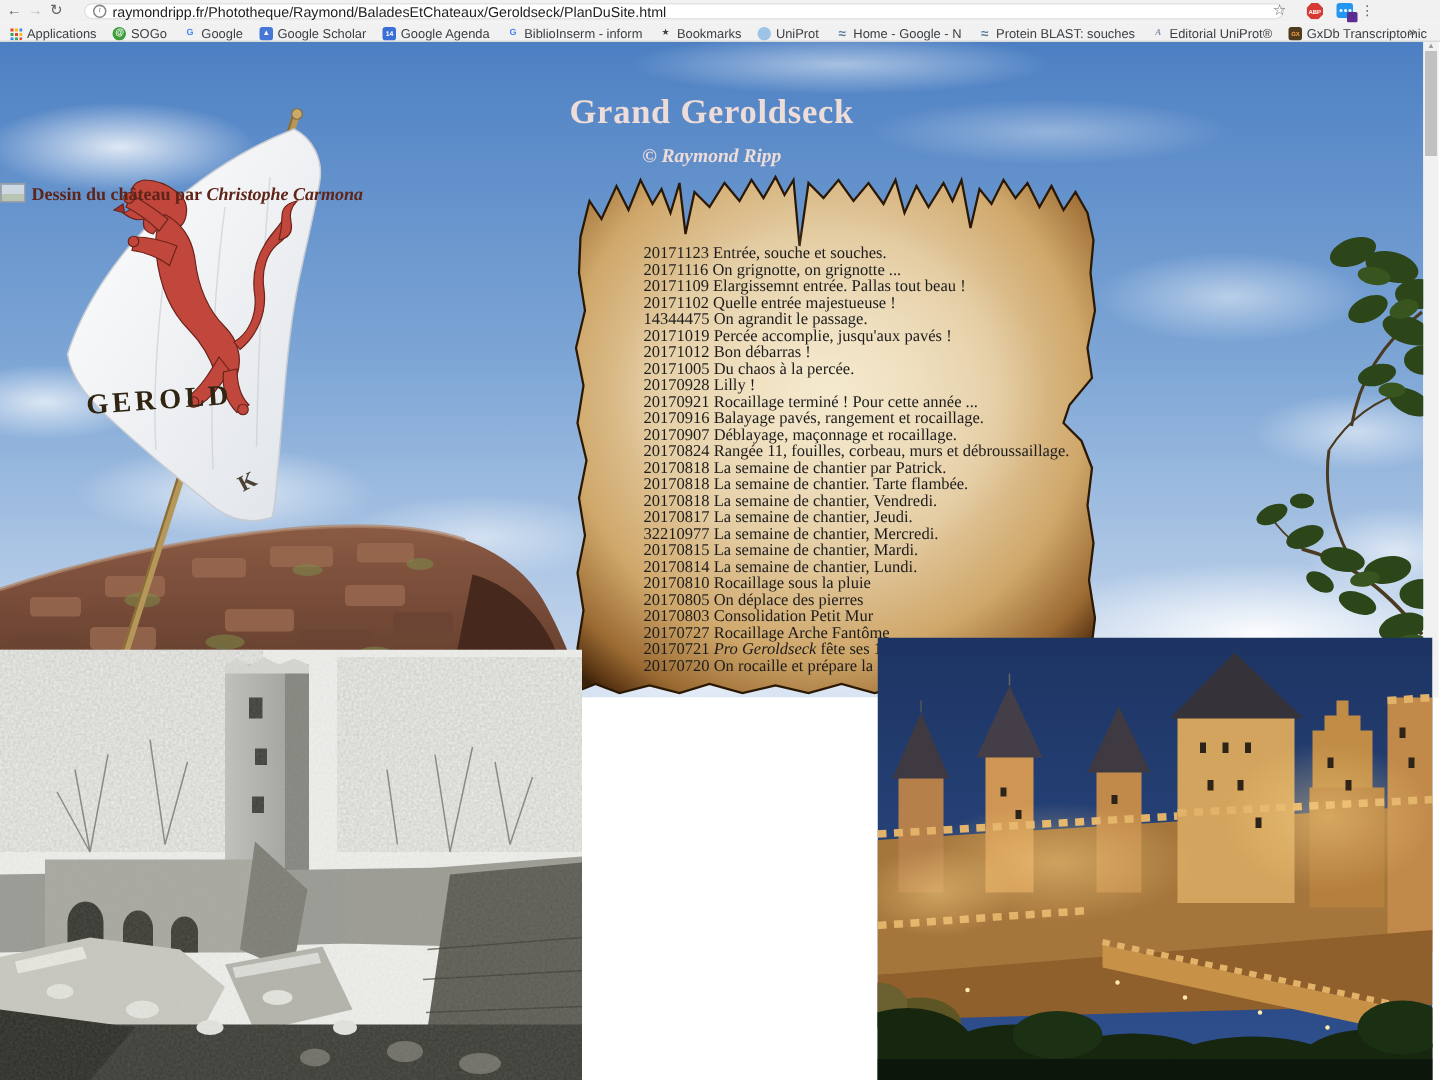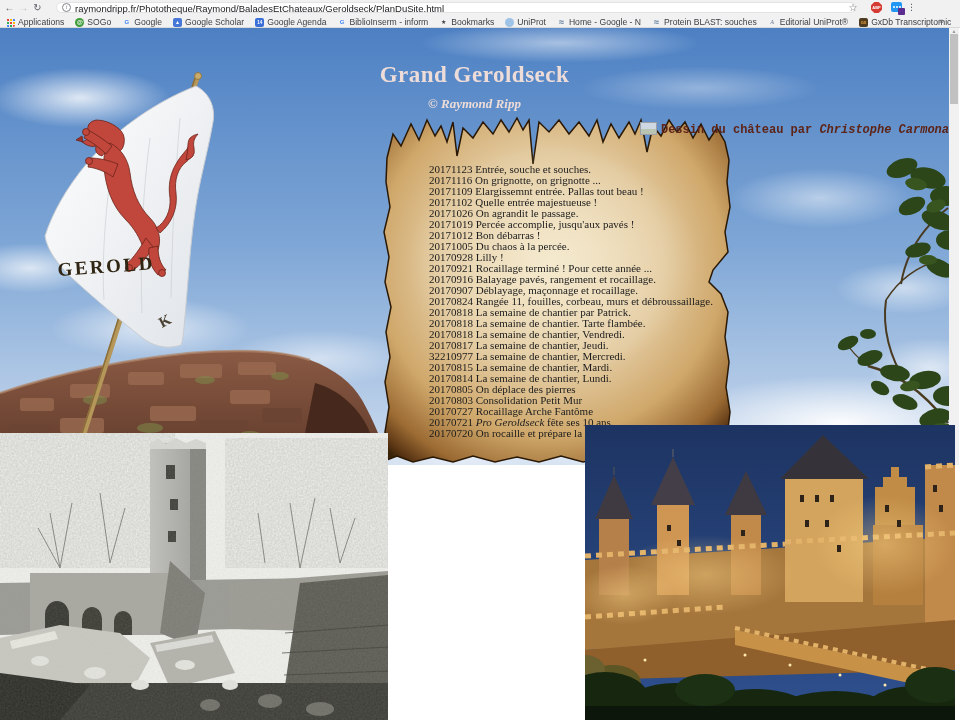--- a/index.html
+++ b/index.html
@@ -36,22 +36,22 @@
   
   #scrollbar{position:absolute;left:949px;top:28px;width:10px;height:437px;background:#f1f1f1;z-index:1;}
   #scrollthumb{position:absolute;left:1px;top:6px;width:8px;height:70px;background:#c1c1c1;}
   #scrollup{position:absolute;left:0;top:0;width:10px;height:6px;color:#989898;font-size:5px;line-height:6px;text-align:center;}
   
   #skyphoto{position:absolute;left:0;top:28px;width:949px;height:437px;z-index:0;}
   #pagetitle{position:absolute;left:0;top:62px;width:949px;text-align:center;z-index:3;
              font-family:"Liberation Serif","DejaVu Serif",serif;font-size:23px;font-weight:bold;color:#eedcd8;letter-spacing:.5px;}
   #copyright{position:absolute;left:0;top:96px;width:949px;text-align:center;z-index:3;
              font-family:"Liberation Serif","DejaVu Serif",serif;font-size:13px;font-weight:bold;font-style:italic;color:#eedcd8;}
-  #dessin{position:absolute;left:0;top:122px;width:949px;text-align:right;z-index:3;
-          font-family:Liberation Mono, monospace;font-size:12px;font-weight:bold;color:#5e2418;}
+  #dessin{position:absolute;left:0;top:122px;width:949px;text-align:left;z-index:3;
+          font-family:Liberation Serif, serif;font-size:12px;font-weight:bold;color:#5e2418;}
   #dessin .thumb{display:inline-block;width:15px;height:11px;background:linear-gradient(180deg,#cdd8e2 55%,#b9c4b2 55%);
           border:1px solid #9aa0a6;vertical-align:-2px;margin-right:4px;}
   #dessin .author{font-style:italic;}
   #parchment{position:absolute;left:383px;top:112px;z-index:2;}
   #entries{position:absolute;left:429px;top:164px;width:310px;z-index:3;
            font-family:"Liberation Serif","DejaVu Serif",serif;font-size:11px;line-height:11px;color:#1c1c1c;}
   .entry{white-space:nowrap;}
   .entry .em{font-style:italic;}
   
   #bwphoto{position:absolute;left:0;top:433px;width:388px;height:287px;z-index:4;}
@@ -301,36 +301,37 @@
       <path d="M4,46 L10,22 L18,34 L28,12 L36,28 L44,8 L52,24 L58,14 L64,30 L70,10 L74,44 L80,16 L90,26 L100,10 L110,22 L118,8 L126,20 L134,6 L140,18 L146,8 L150,52 L156,10 L166,20 L176,8 L186,22 L196,10 L206,24 L214,8 L220,30 L228,12 L236,26 L246,10 L252,22 L258,8 L264,40 L270,14 L278,24 L286,8 L294,20 L302,10 L310,26 L318,12 L326,28 L334,16 L342,30 L346,48 L344,70 L347,95 L342,120 L345,140 L330,158 L326,170 L338,182 L345,200 L342,225 L346,250 L343,275 L347,300 L344,325 L346,344 L330,349 L310,342 L290,350 L268,344 L246,351 L224,345 L200,350 L178,344 L156,350 L134,345 L112,350 L90,344 L70,350 L50,345 L30,350 L14,344 L4,348 L2,320 L6,295 L2,270 L7,245 L3,220 L8,195 L2,170 L6,145 L1,120 L7,95 L3,70 Z" fill="url(#parch)" stroke="#2a1804" stroke-width="1.5"></path>
       <ellipse cx="170" cy="150" rx="145" ry="115" fill="url(#parchhi)"></ellipse>
     </svg>
   </div>
 
   <div id="entries">
       <div class="entry"><span>20171123 </span><span>Entrée, souche et souches.</span></div>
       <div class="entry"><span>20171116 </span><span>On grignotte, on grignotte ...</span></div>
       <div class="entry"><span>20171109 </span><span>Elargissemnt entrée. Pallas tout beau !</span></div>
       <div class="entry"><span>20171102 </span><span>Quelle entrée majestueuse !</span></div>
-      <div class="entry"><span>20171026 </span><span>On agrandit le passage.</span></div>
+      <div class="entry"><span>14344475 </span><span>On agrandit le passage.</span></div>
       <div class="entry"><span>20171019 </span><span>Percée accomplie, jusqu'aux pavés !</span></div>
       <div class="entry"><span>20171012 </span><span>Bon débarras !</span></div>
       <div class="entry"><span>20171005 </span><span>Du chaos à la percée.</span></div>
       <div class="entry"><span>20170928 </span><span>Lilly !</span></div>
       <div class="entry"><span>20170921 </span><span>Rocaillage terminé ! Pour cette année ...</span></div>
       <div class="entry"><span>20170916 </span><span>Balayage pavés, rangement et rocaillage.</span></div>
       <div class="entry"><span>20170907 </span><span>Déblayage, maçonnage et rocaillage.</span></div>
       <div class="entry"><span>20170824 </span><span>Rangée 11, fouilles, corbeau, murs et débroussaillage.</span></div>
       <div class="entry"><span>20170818 </span><span>La semaine de chantier par Patrick.</span></div>
       <div class="entry"><span>20170818 </span><span>La semaine de chantier. Tarte flambée.</span></div>
       <div class="entry"><span>20170818 </span><span>La semaine de chantier, Vendredi.</span></div>
       <div class="entry"><span>20170817 </span><span>La semaine de chantier, Jeudi.</span></div>
       <div class="entry"><span>32210977 </span><span>La semaine de chantier, Mercredi.</span></div>
       <div class="entry"><span>20170815 </span><span>La semaine de chantier, Mardi.</span></div>
       <div class="entry"><span>20170814 </span><span>La semaine de chantier, Lundi.</span></div>
+      <div class="entry"><span>20170810 </span><span>Rocaillage sous la pluie</span></div>
       <div class="entry"><span>20170805 </span><span>On déplace des pierres</span></div>
       <div class="entry"><span>20170803 </span><span>Consolidation Petit Mur</span></div>
       <div class="entry"><span>20170727 </span><span>Rocaillage Arche Fantôme</span></div>
       <div class="entry"><span>20170721 </span><span class="em">Pro Geroldseck </span><span>fête ses 10 ans.</span></div>
       <div class="entry"><span>20170720 </span><span>On rocaille et prépare la fête.</span></div>
     </div>
 
   <div id="bwphoto">
     <svg width="388" height="287" viewBox="0 0 388 287">
       <defs>

